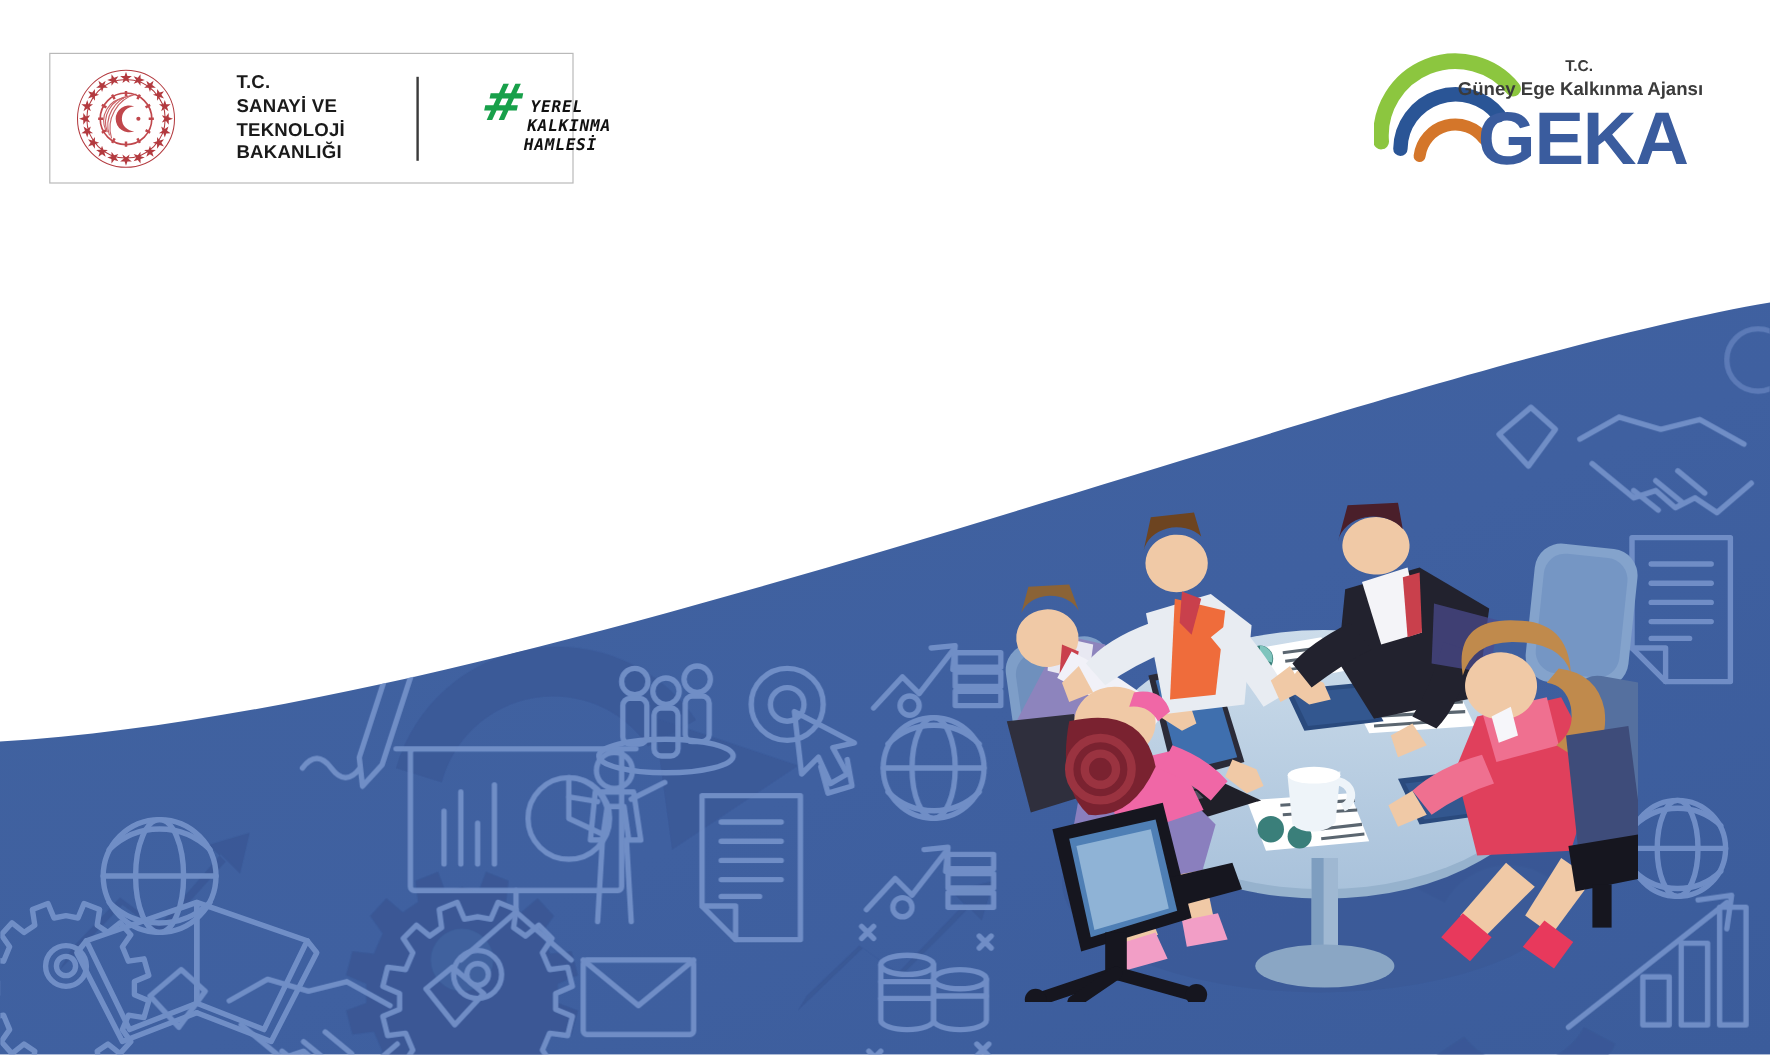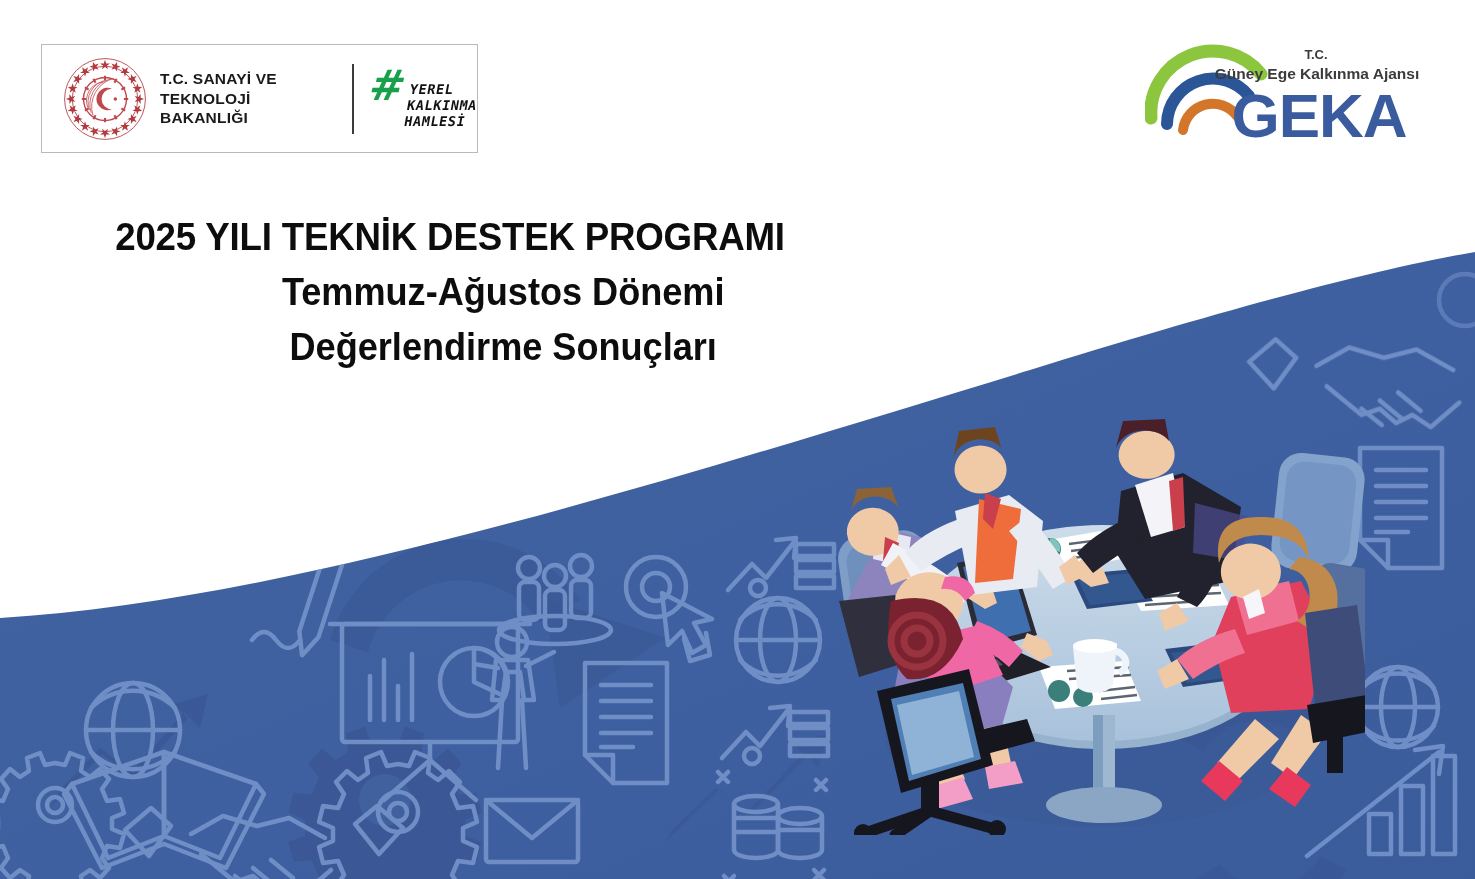--- a/index.html
+++ b/index.html
@@ -12,21 +12,21 @@
   }
   .slide{position:relative;width:1475px;height:879px;background:#ffffff;overflow:hidden;}
 
   
   .blue-band{position:absolute;left:0;top:0;width:1475px;height:879px;z-index:1;}
 
   
   .logo-box{
     position:absolute;left:41px;top:44px;width:437px;height:109px;
     background:#ffffff;border:1px solid #b9b9b9;z-index:6;
-    display:flex;align-items:center;box-sizing:border-box;
+    display:flex;align-items:center;box-sizing:border-box;gap:37px;
   }
   .emblem{width:86px;height:86px;margin-left:20px;flex:0 0 auto;}
   .ministry-text{
     margin-left:12px;color:#1a1a1a;font-weight:bold;font-size:15.5px;
     line-height:1.28;letter-spacing:.2px;white-space:pre-line;
     font-family:"Liberation Sans",sans-serif;
   }
   .vdiv{width:2px;height:70px;background:#3b3b3b;margin-left:22px;flex:0 0 auto;}
   .yerel{margin-left:16px;display:flex;align-items:flex-start;}
   .hash{font-size:42px;font-weight:bold;color:#18a04a;line-height:.85;
@@ -350,25 +350,20 @@
     <g fill="none" stroke-linecap="round">
       <path d="M6,76 A62,62 0 0 1 116,32" stroke="#8cc63f" stroke-width="13"></path>
       <path d="M22,82 A46,46 0 0 1 104,54" stroke="#2a5596" stroke-width="12"></path>
       <path d="M38,88 A30,30 0 0 1 92,74" stroke="#d4762a" stroke-width="10"></path>
     </g>
     <text x="171" y="17" text-anchor="middle" font-family="Liberation Sans, sans-serif" font-size="13" font-weight="bold" fill="#3b3b3b">T.C.</text>
     <text x="172" y="37" text-anchor="middle" font-family="Liberation Sans, sans-serif" font-size="15.5" font-weight="bold" fill="#3b3b3b">Güney Ege Kalkınma Ajansı</text>
     <text x="174" y="95" text-anchor="middle" font-family="Liberation Sans, sans-serif" font-size="62" font-weight="bold" fill="#3a5c9e" letter-spacing="-1">GEKA</text>
   </svg>
 
-  <div class="headline">
-    <div class="hl1">2025 YILI TEKNİK DESTEK PROGRAMI</div>
-    <div class="hl2">Temmuz-Ağustos Dönemi</div>
-    <div class="hl3">Değerlendirme Sonuçları</div>
-  </div>
 
   <svg class="illus" viewBox="0 0 530 420">
     <defs>
       <linearGradient id="tableG" x1="0" y1="0" x2="0" y2="1">
         <stop offset="0%" stop-color="#ccdcea"></stop>
         <stop offset="100%" stop-color="#a9c2db"></stop>
       </linearGradient>
     </defs>
 
     <ellipse cx="265" cy="320" rx="215" ry="92" fill="#3a5693" opacity=".45"></ellipse>

